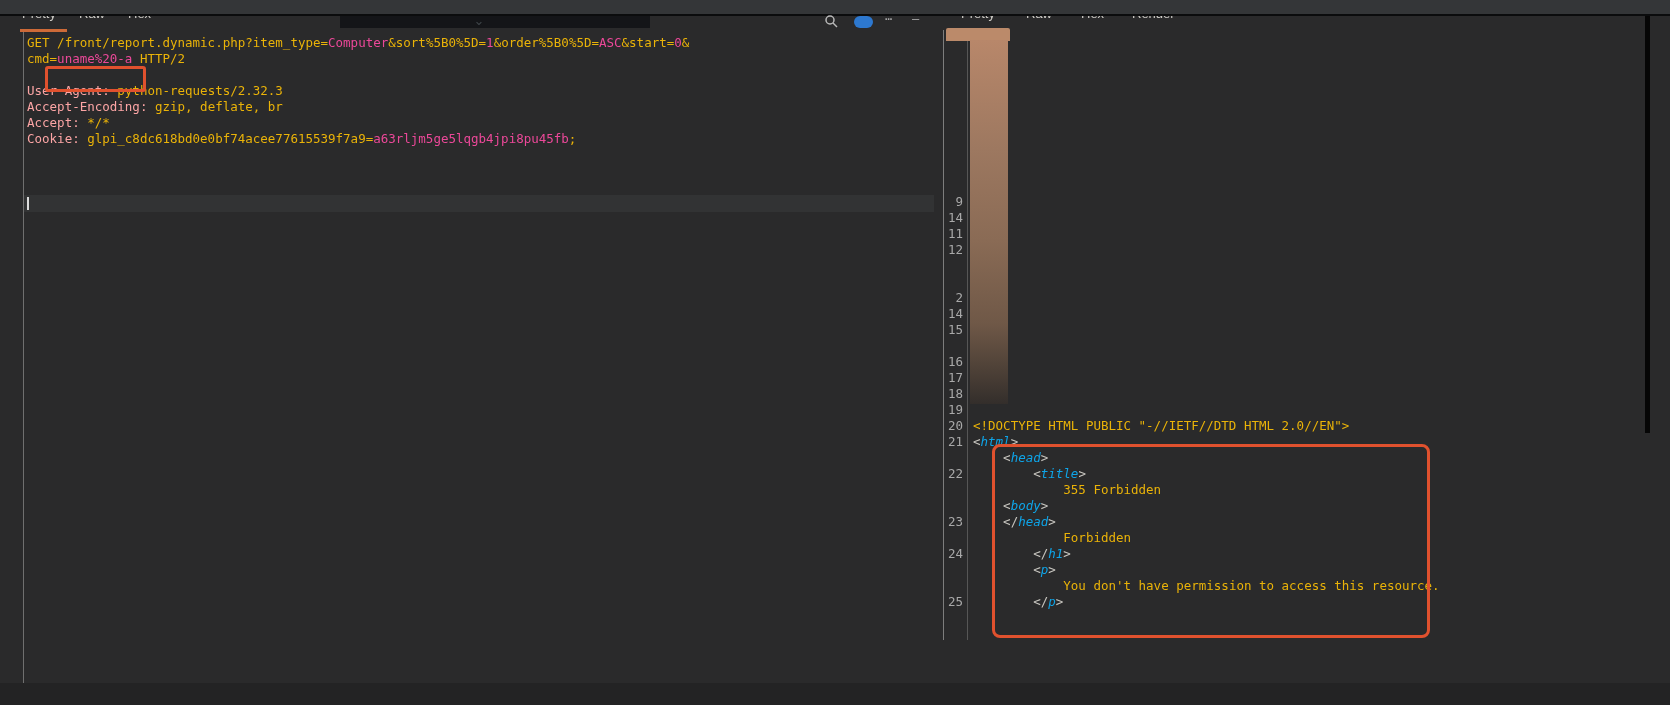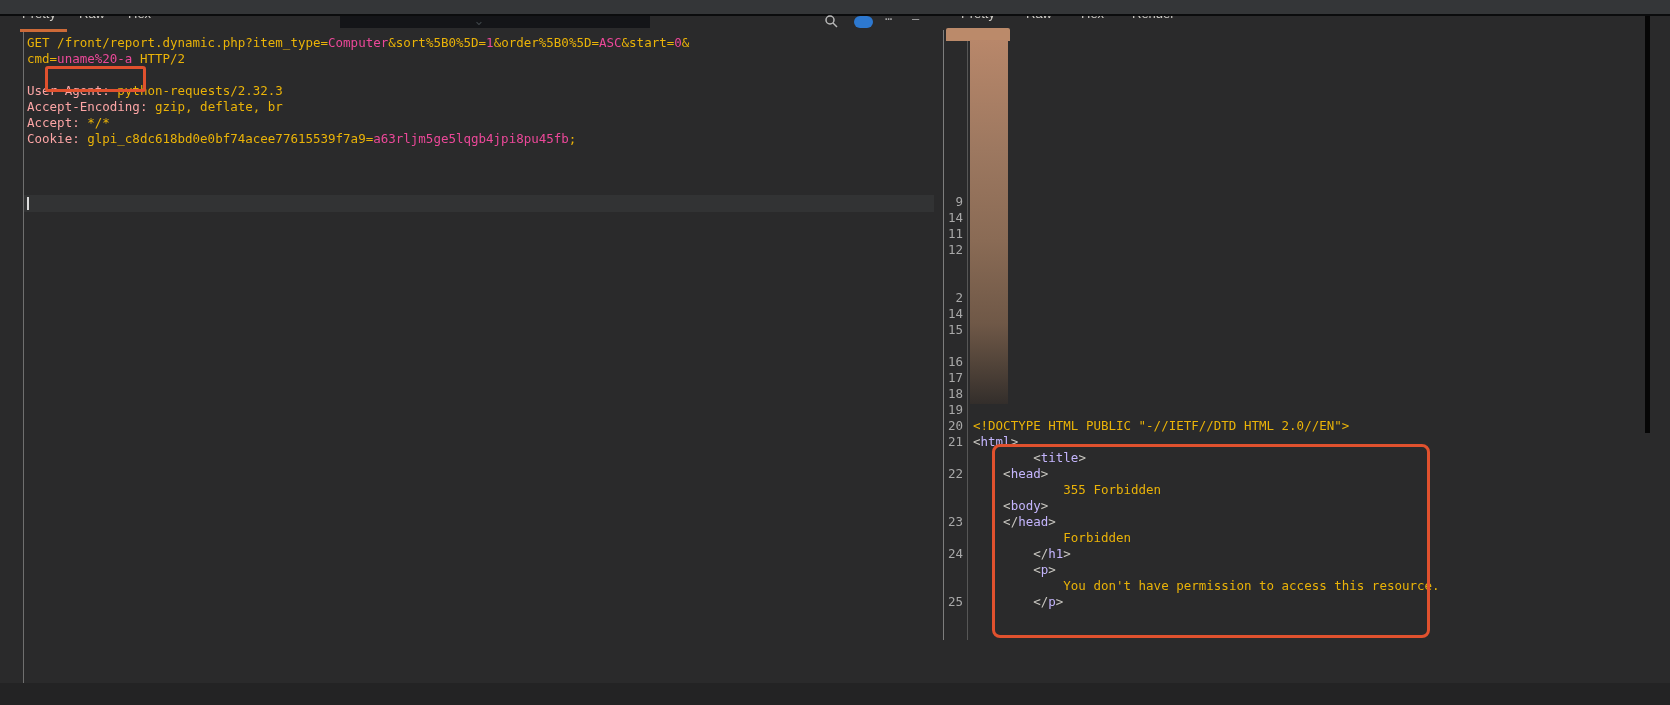--- a/index.html
+++ b/index.html
@@ -15,21 +15,21 @@
   
   .tab-label{position:absolute;top:6px;color:#cfcdc8;font:13px "Liberation Sans",sans-serif;z-index:6;}
   .tab-underline{position:absolute;height:3px;background:#cd6a38;z-index:7;}
   
   .vline{width:1px;background:#6f6f6f;}
   
   .row{height:16px;line-height:16px;font-size:12.5px;white-space:pre;}
   .seg-p{color:#eab308;}
   .seg-n{color:#fca5a5;}
   .seg-v{color:#ec4899;margin-top:36px;}
-  .seg-t{color:#c4b5fd;}
+  .seg-t{color:#0ea5e9;font-style:italic;}
   .seg-b{color:#c9c7c1;}
   .lnum{color:#a9a9a9;}
   
   #req-selection-box{left:45px;top:66px;width:95px;height:20px;border:3px solid #e0512e;
       border-radius:3px;z-index:12;}
   #resp-highlight-box{left:992px;top:444px;width:432px;height:188px;border:3px solid #e0512e;
       border-radius:8px;z-index:12;}
   #req-current-line{left:24px;top:195px;width:910px;height:17px;background:#323334;z-index:1;}
   #req-caret{left:27px;top:197px;width:2px;height:13px;background:#dcdcdc;z-index:13;}
   #resp-brown-cap{left:946px;top:28px;width:64px;height:13px;background:#bb8a6a;
@@ -120,22 +120,22 @@
         <div class="row"></div>
         <div class="row"></div>
         <div class="row"></div>
         <div class="row"></div>
         <div class="row"></div>
         <div class="row"></div>
         <div class="row"></div>
         <div class="row"></div>
         <div class="row"><span class="seg-p">&lt;!DOCTYPE HTML PUBLIC "-//IETF//DTD HTML 2.0//EN"&gt;</span></div>
         <div class="row"><span class="seg-b">&lt;</span><span class="seg-t">html</span><span class="seg-b">&gt;</span></div>
+        <div class="row"><span class="seg-p">    </span><span class="seg-b">&lt;</span><span class="seg-t">head</span><span class="seg-b">&gt;</span></div>
         <div class="row"><span class="seg-p">        </span><span class="seg-b">&lt;</span><span class="seg-t">title</span><span class="seg-b">&gt;</span></div>
-        <div class="row"><span class="seg-p">    </span><span class="seg-b">&lt;</span><span class="seg-t">head</span><span class="seg-b">&gt;</span></div>
         <div class="row"><span class="seg-p">            </span><span class="seg-p">355 Forbidden</span></div>
         <div class="row"><span class="seg-p">    </span><span class="seg-b">&lt;</span><span class="seg-t">body</span><span class="seg-b">&gt;</span></div>
         <div class="row"><span class="seg-p">    </span><span class="seg-b">&lt;/</span><span class="seg-t">head</span><span class="seg-b">&gt;</span></div>
         <div class="row"><span class="seg-p">            </span><span class="seg-p">Forbidden</span></div>
         <div class="row"><span class="seg-p">        </span><span class="seg-b">&lt;/</span><span class="seg-t">h1</span><span class="seg-b">&gt;</span></div>
         <div class="row"><span class="seg-p">        </span><span class="seg-b">&lt;</span><span class="seg-t">p</span><span class="seg-b">&gt;</span></div>
         <div class="row"><span class="seg-p">            </span><span class="seg-p">You don't have permission to access this resource.</span></div>
         <div class="row"><span class="seg-p">        </span><span class="seg-b">&lt;/</span><span class="seg-t">p</span><span class="seg-b">&gt;</span></div>
       </div>
     </div>

